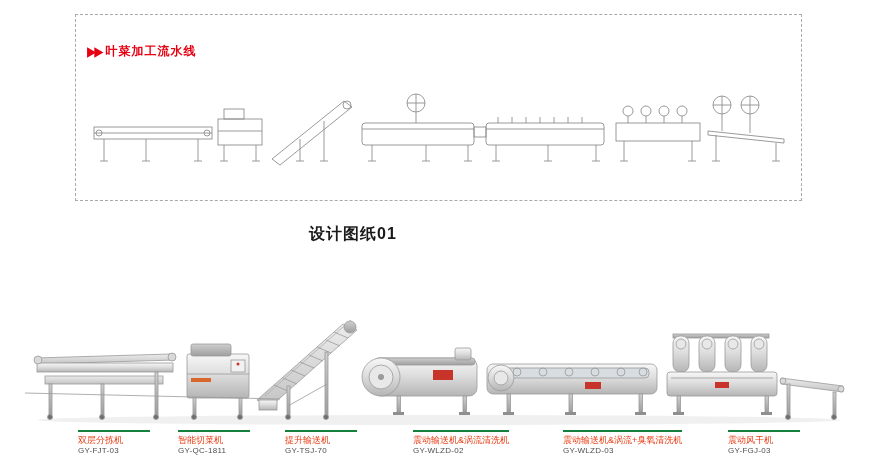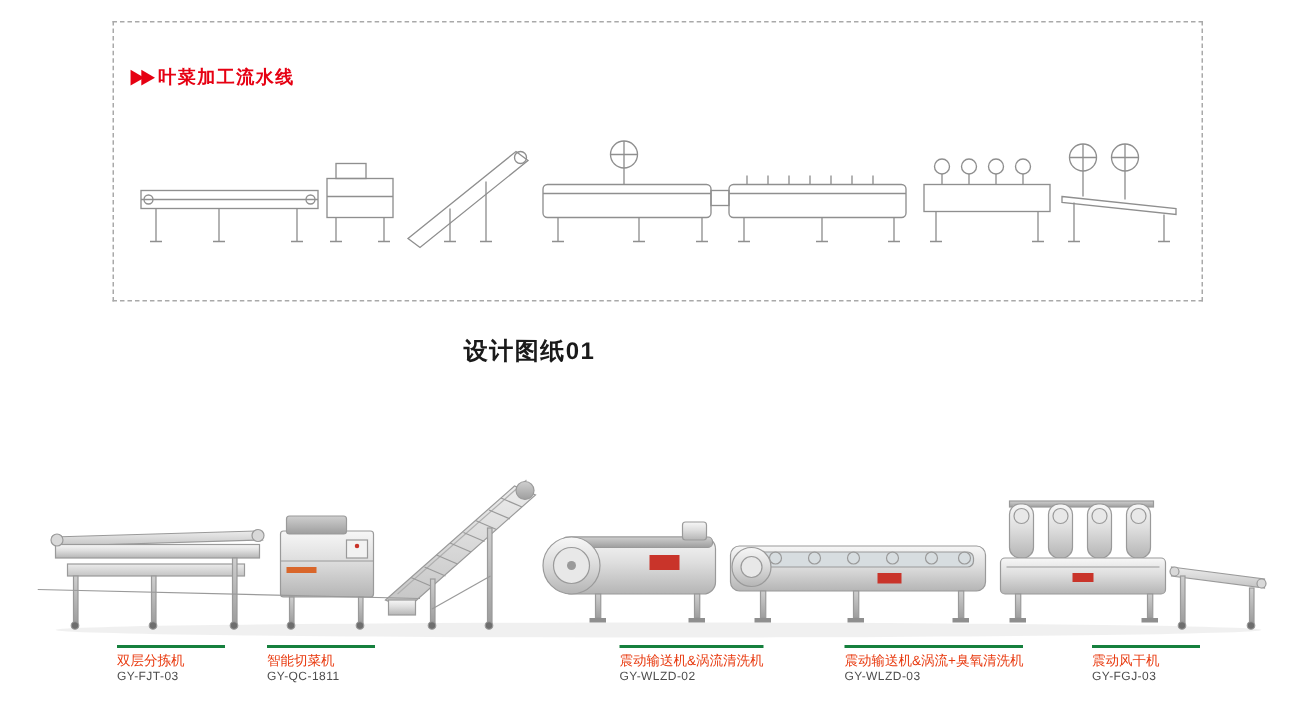--- a/index.html
+++ b/index.html
@@ -292,20 +292,24 @@
   </svg>
 
   <div class="m-label lab1">
     <div class="lname">双层分拣机</div>
     <div class="lmodel">GY-FJT-03</div>
   </div>
   <div class="m-label lab2">
     <div class="lname">智能切菜机</div>
     <div class="lmodel">GY-QC-1811</div>
   </div>
+  <div class="m-label lab3">
+    <div class="lname">提升输送机</div>
+    <div class="lmodel">GY-TSJ-70</div>
+  </div>
   <div class="m-label lab4">
     <div class="lname">震动输送机&amp;涡流清洗机</div>
     <div class="lmodel">GY-WLZD-02</div>
   </div>
   <div class="m-label lab5">
     <div class="lname">震动输送机&amp;涡流+臭氧清洗机</div>
     <div class="lmodel">GY-WLZD-03</div>
   </div>
   <div class="m-label lab6">
     <div class="lname">震动风干机</div>

